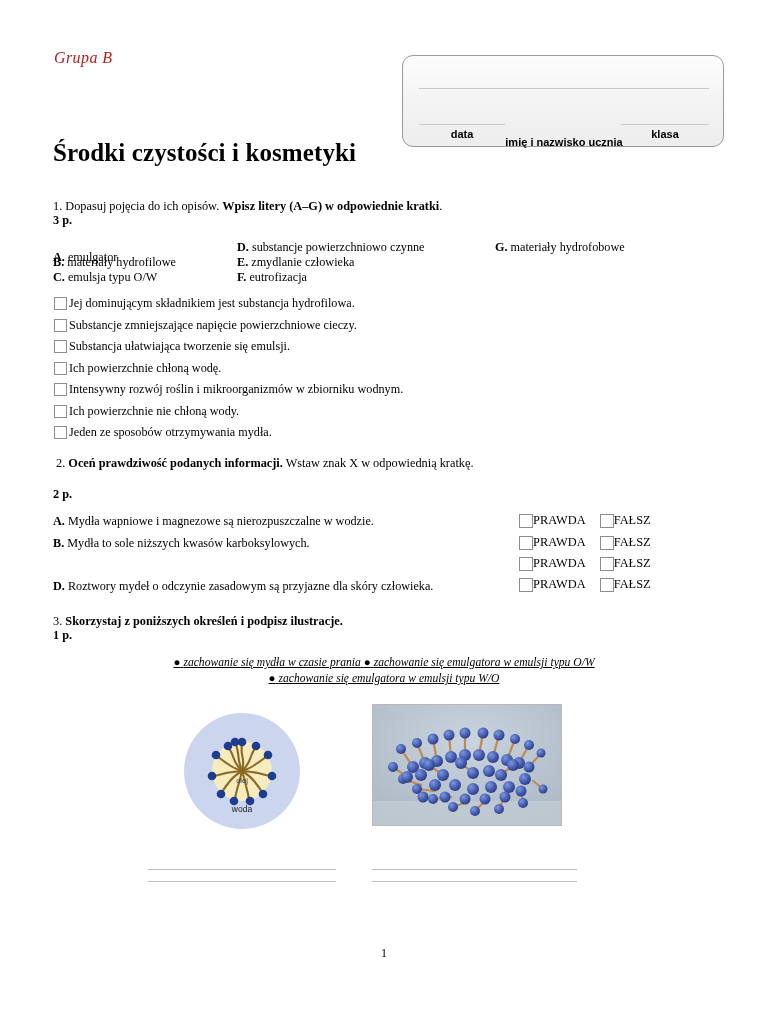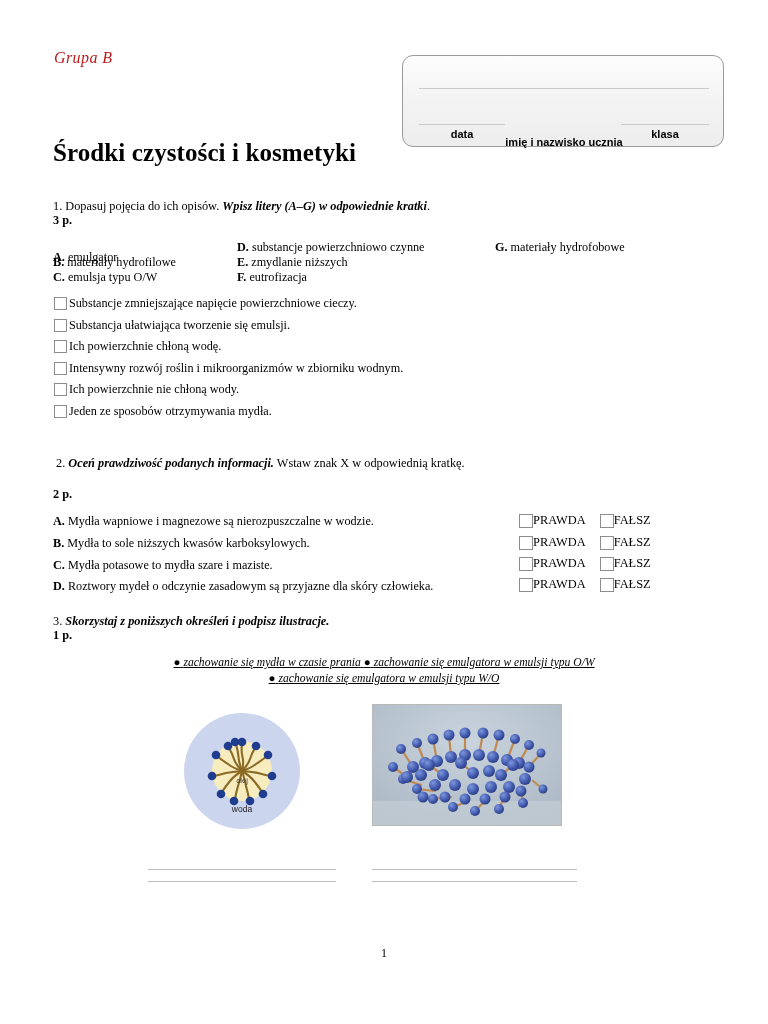--- a/index.html
+++ b/index.html
@@ -78,21 +78,21 @@
     white-space: nowrap;
   }
 
   
   .q-head {
     position: absolute;
     font-size: 12.3px;
     line-height: 16px;
     white-space: nowrap;
   }
-  .q-head b { font-weight: bold; font-style: italic; }
+  .q-head b { font-weight: bold; }
   .pts {
     position: absolute;
     font-size: 12.3px;
     font-weight: bold;
     white-space: nowrap;
   }
 
   
   .opt {
     position: absolute;
@@ -242,33 +242,37 @@
     <span class="k">C.</span>
     <span>emulsja typu O/W</span>
   </div>
 
   <div class="opt" style="left:237px; top:240px;">
     <span class="k">D.</span>
     <span>substancje powierzchniowo czynne</span>
   </div>
   <div class="opt" style="left:237px; top:255px;">
     <span class="k">E.</span>
-    <span>zmydlanie niższych</span>
+    <span>zmydlanie człowieka</span>
   </div>
   <div class="opt" style="left:237px; top:270px;">
     <span class="k">F.</span>
     <span>eutrofizacja</span>
   </div>
 
   <div class="opt" style="left:495px; top:240px;">
     <span class="k">G.</span>
     <span>materiały hydrofobowe</span>
   </div>
 
   <div class="cb-list">
+    <div class="cb-row">
+      <span class="cb"></span>
+      <span class="cb-text">Jej dominującym składnikiem jest substancja hydrofilowa.</span>
+    </div>
     <div class="cb-row">
       <span class="cb"></span>
       <span class="cb-text">Substancje zmniejszające napięcie powierzchniowe cieczy.</span>
     </div>
     <div class="cb-row">
       <span class="cb"></span>
       <span class="cb-text">Substancja ułatwiająca tworzenie się emulsji.</span>
     </div>
     <div class="cb-row">
       <span class="cb"></span>
@@ -310,24 +314,20 @@
     <span class="k">B.</span>
     <span>Mydła to sole niższych kwasów karboksylowych.</span>
   </div>
   <div class="tf-row" style="top:535px;">
     <span class="tf-box"></span>
     <span class="tf-label">PRAWDA</span>
     <span class="tf-box"></span>
     <span class="tf-label">FAŁSZ</span>
   </div>
 
-  <div class="stmt" style="top:558px;">
-    <span class="k">C.</span>
-    <span>Mydła potasowe to mydła szare i maziste.</span>
-  </div>
   <div class="tf-row" style="top:556px;">
     <span class="tf-box"></span>
     <span class="tf-label">PRAWDA</span>
     <span class="tf-box"></span>
     <span class="tf-label">FAŁSZ</span>
   </div>
 
   <div class="stmt" style="top:579px;">
     <span class="k">D.</span>
     <span>Roztwory mydeł o odczynie zasadowym są przyjazne dla skóry człowieka.</span>

